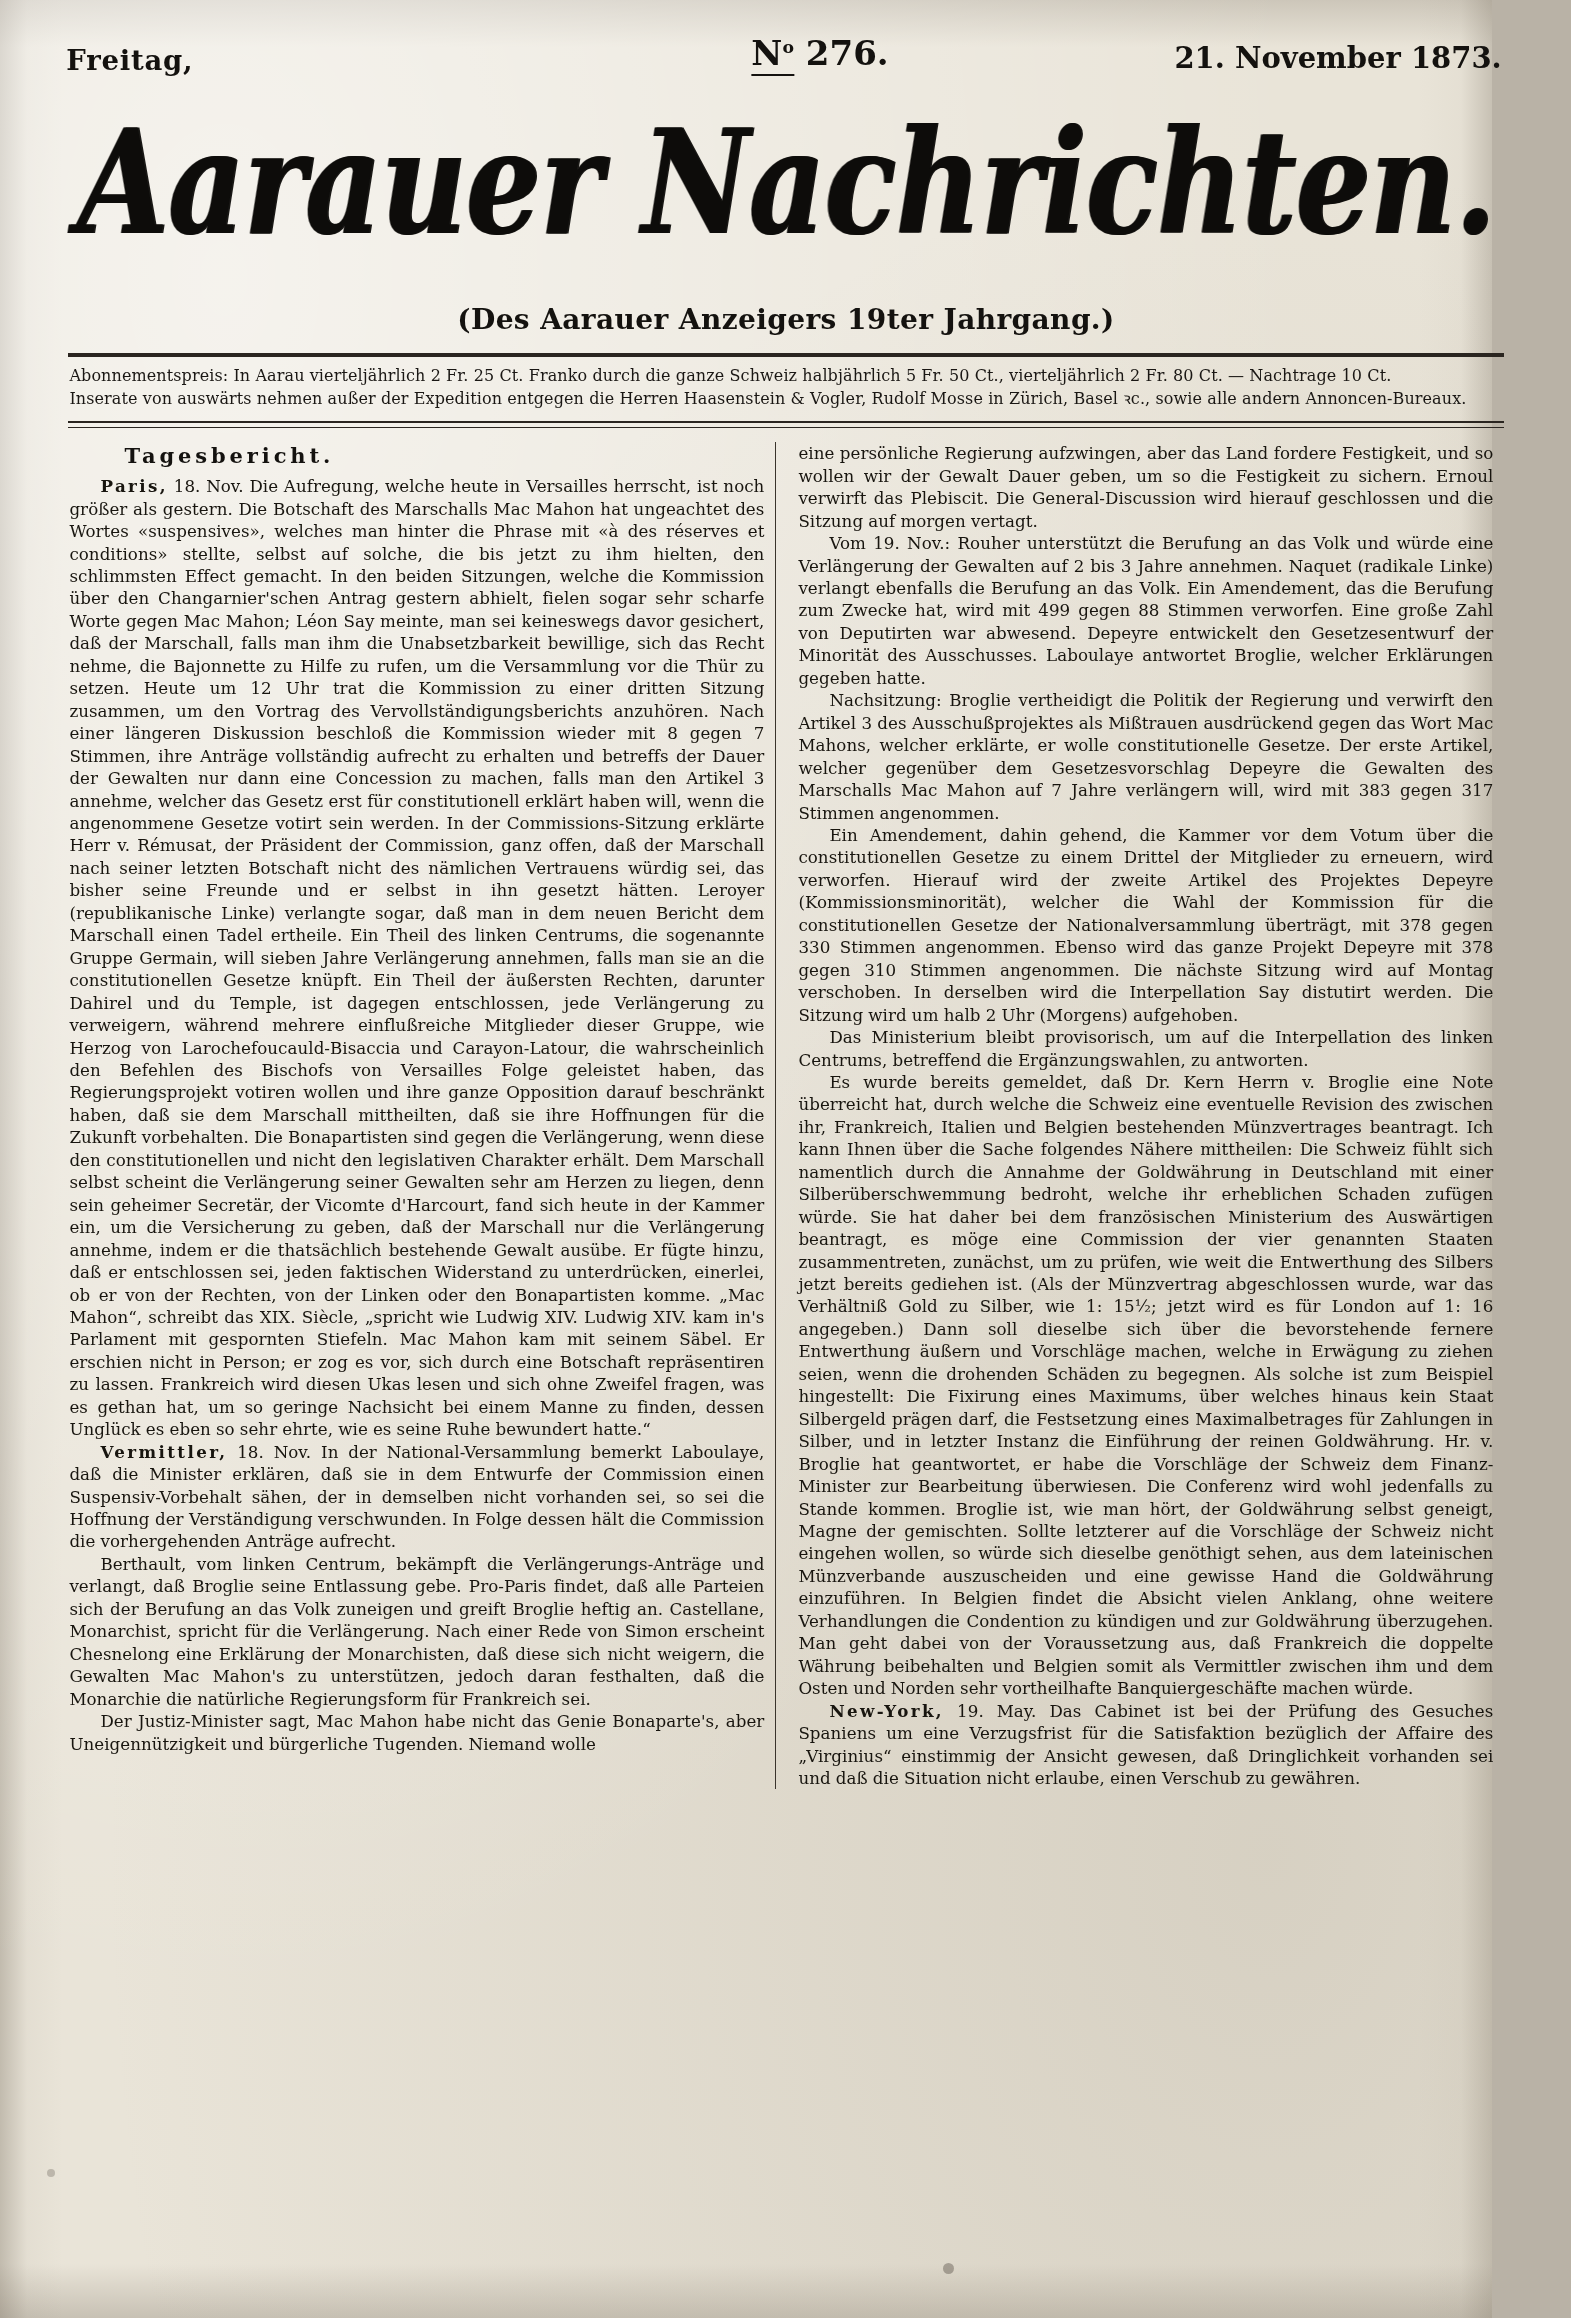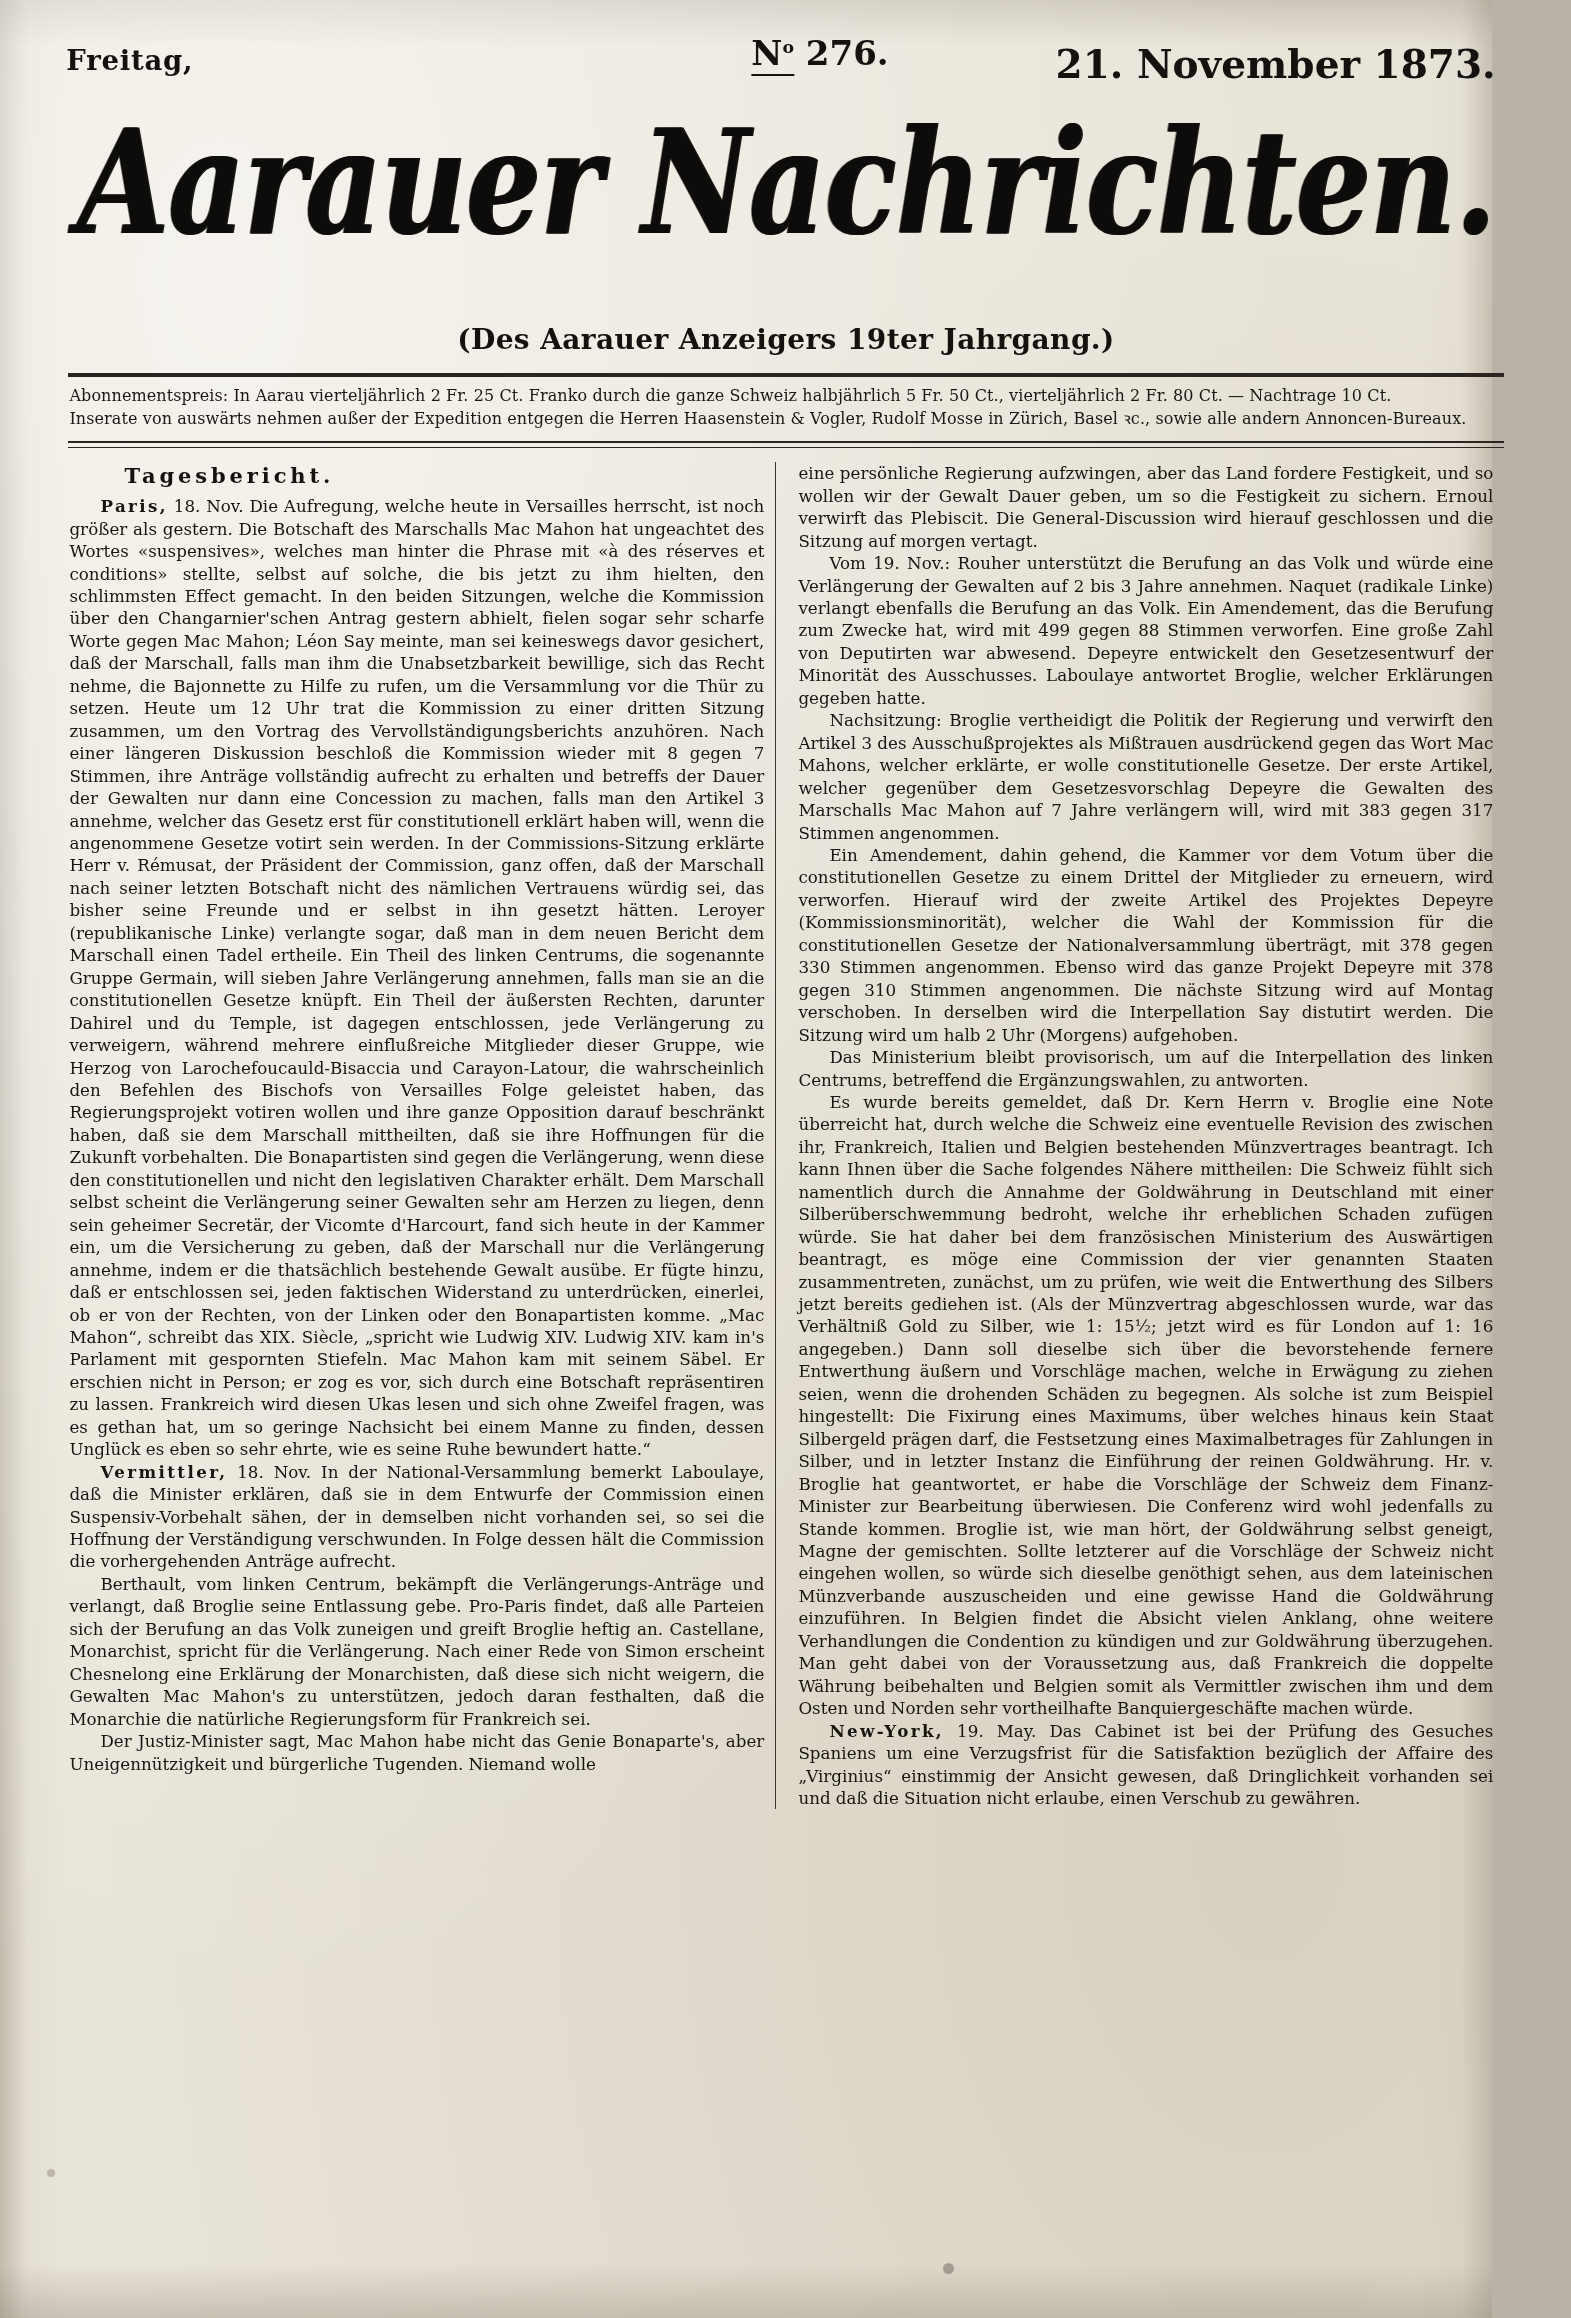--- a/index.html
+++ b/index.html
@@ -66,25 +66,25 @@
   .topline .issue sup {
     font-size: 17.3px;
     vertical-align: super;
   }
   .topline .issue .und {
     border-bottom: 2.4px solid #14120f;
     padding-bottom: 0.8px;
   }
   .topline .date {
     position: absolute;
-    right: 10px;
+    right: 4px;
     top: 11px;
     font-family: "DejaVu Serif", serif;
     font-weight: bold;
-    font-size: 39px;
+    font-size: 29px;
     color: #14120f;
     white-space: nowrap;
     margin-left: 11px;
   }
   .masthead-title {
     text-align: center;
     font-family: "DejaVu Serif", serif;
     font-weight: bold;
     font-size: 118px;
     line-height: 1.02;
@@ -97,21 +97,21 @@
     transform-origin: center top;
     text-shadow: 1.6px 0 0 rgba(13,12,10,0.95), -0.8px 0 0 rgba(13,12,10,0.5);
     white-space: nowrap;
   }
   .masthead-sub {
     text-align: center;
     font-family: "DejaVu Serif", serif;
     font-weight: bold;
     font-size: 28px;
     color: #14120f;
-    margin-top: 92px;
+    margin-top: 72px;
     margin-bottom: 17.3px;
     letter-spacing: 0.4px;
   }
   .rule-thin {
     border: 0;
     border-top: 1.6px solid #2a2520;
     margin: 4.7px 19px 0 19px;
   }
   .rule-thick {
     border: 0;

